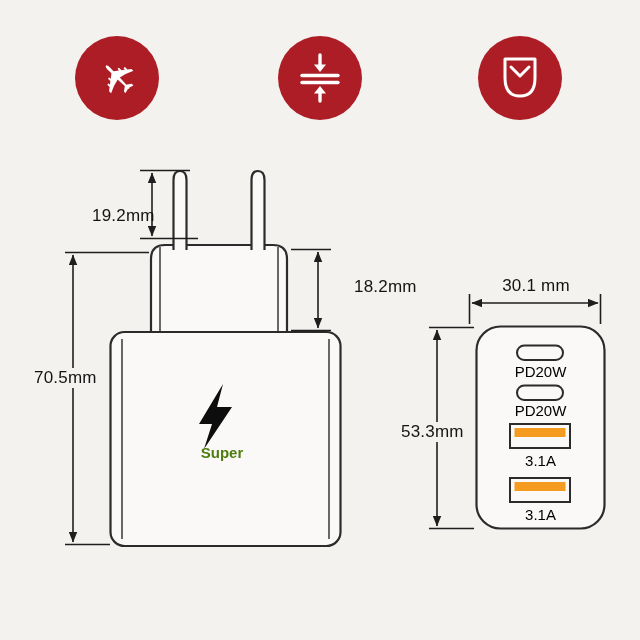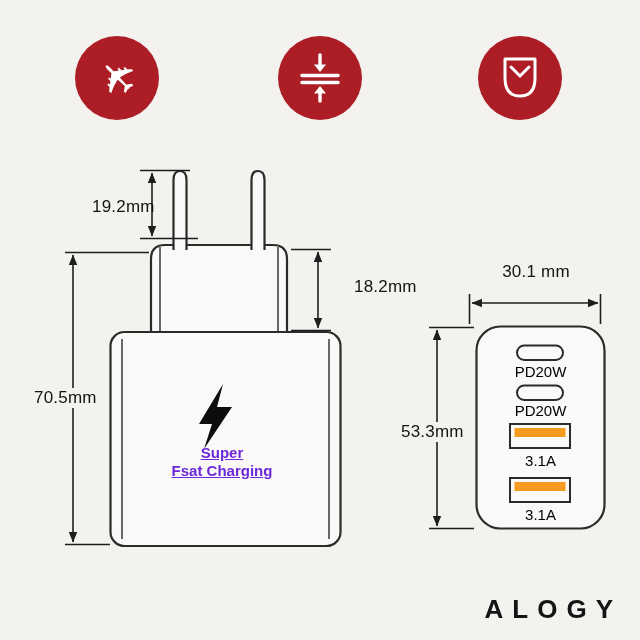--- a/index.html
+++ b/index.html
@@ -23,21 +23,21 @@
   }
   
   .dim{
     position:absolute;font-size:17px;color:#141414;letter-spacing:.2px;
     white-space:nowrap;
   }
   .dim.bgpatch{background:#f3f2ef;padding:0 3px;text-align:center;}
   
   .charger-line{
     position:absolute;left:142px;width:160px;text-align:center;
-    font-size:15px;font-weight:bold;color:#6d28d9;text-decoration:underline;
+    font-size:15px;font-weight:bold;color:#4d7c0f;
   }
   .port-label{
     position:absolute;left:500px;width:81px;text-align:center;
     font-size:15px;color:#000000;
   }
   .logo{
     position:absolute;left:440px;top:594px;width:182px;text-align:right;
     font-size:26px;font-weight:800;letter-spacing:9px;color:#141414;
     font-family:"Liberation Sans","DejaVu Sans",sans-serif;
   }
@@ -121,29 +121,27 @@
       <line x1="469.5" y1="294" x2="469.5" y2="324"></line>
       <line x1="600.5" y1="294" x2="600.5" y2="324"></line>
       <line x1="472" y1="303" x2="598" y2="303" marker-start="url(#arrow)" marker-end="url(#arrow)"></line>
 
       <line x1="429" y1="327.5" x2="474" y2="327.5"></line>
       <line x1="429" y1="528.5" x2="474" y2="528.5"></line>
       <line x1="437" y1="330" x2="437" y2="526" marker-start="url(#arrow)" marker-end="url(#arrow)"></line>
     </g>
   </svg>
 
-  <div class="dim" style="left:92px;top:197px;">19.2mm</div>
+  <div class="dim" style="left:92px;top:206px;">19.2mm</div>
   <div class="dim" style="left:338px;top:277px;margin-left:16px;">18.2mm</div>
-  <div class="dim bgpatch" style="left:31px;top:388px;text-align:center;">70.5mm</div>
-  <div class="dim" style="left:496px;top:262px;width:80px;text-align:center;">30.1 mm</div>
+  <div class="dim bgpatch" style="left:31px;top:368px;text-align:center;">70.5mm</div>
+  <div class="dim" style="left:496px;top:276px;width:80px;text-align:center;">30.1 mm</div>
   <div class="dim bgpatch" style="left:398px;top:422px;">53.3mm</div>
 
   <div class="charger-line" style="top:444px;">Super</div>
-  <div class="charger-line" style="top:462px;">Fsat Charging</div>
 
   <div class="port-label" style="top:363px;">PD20W</div>
   <div class="port-label" style="top:402px;">PD20W</div>
   <div class="port-label" style="top:452px;">3.1A</div>
   <div class="port-label" style="top:506px;">3.1A</div>
 
-  <div class="logo">ALOGY</div>
 
 </div>
 
 </body></html>

